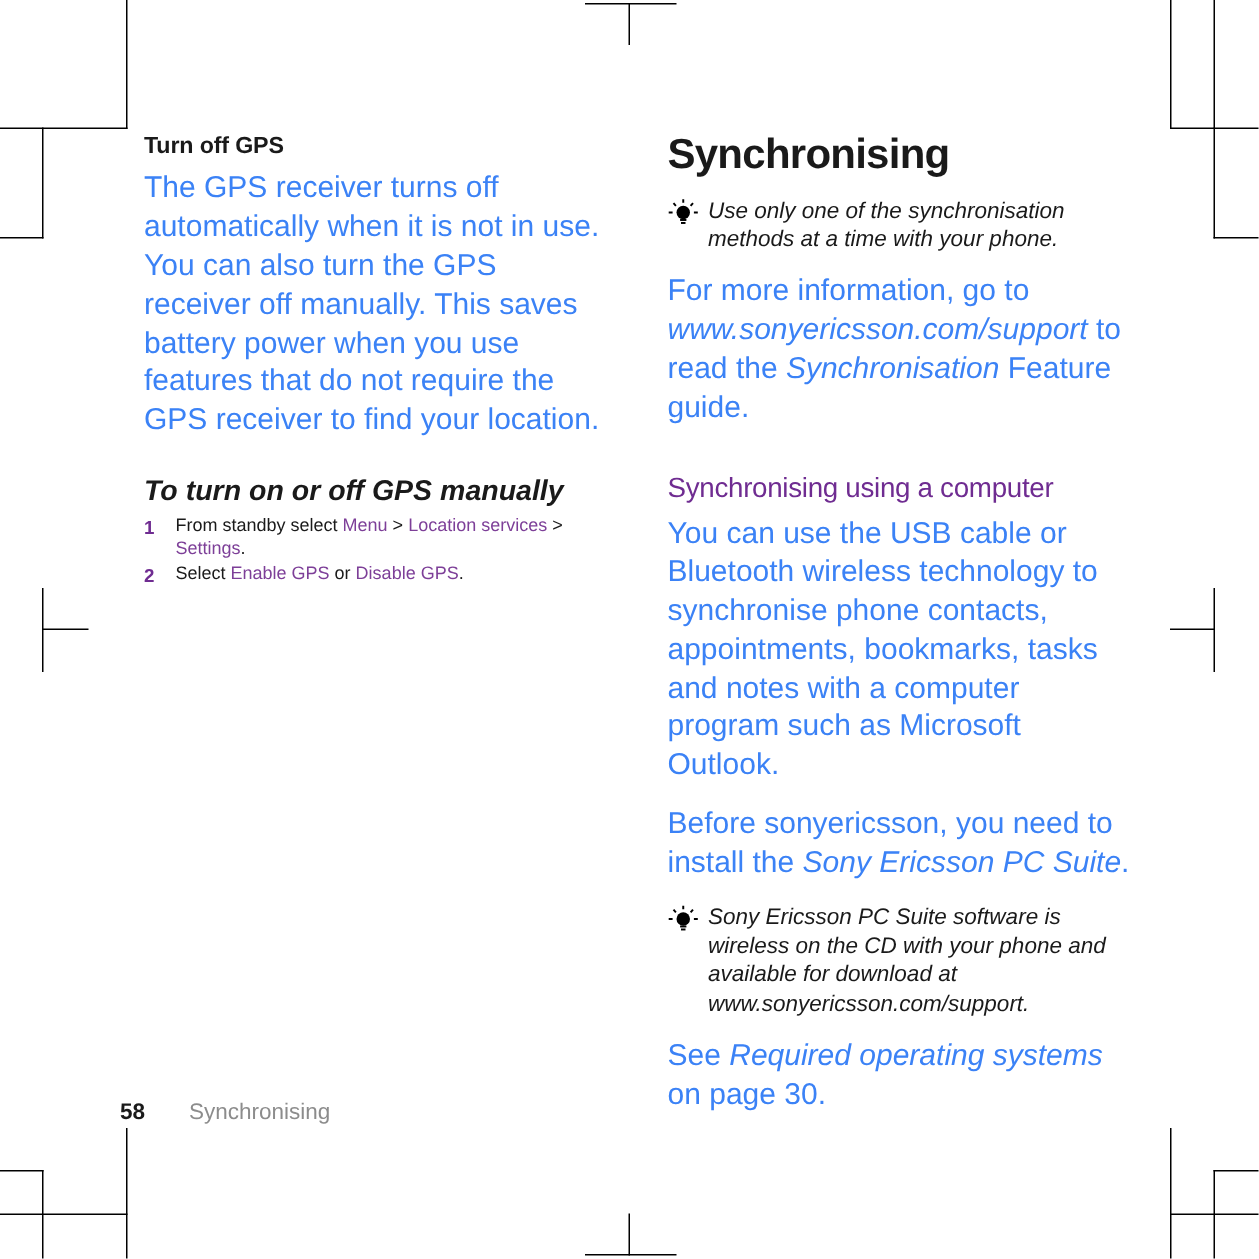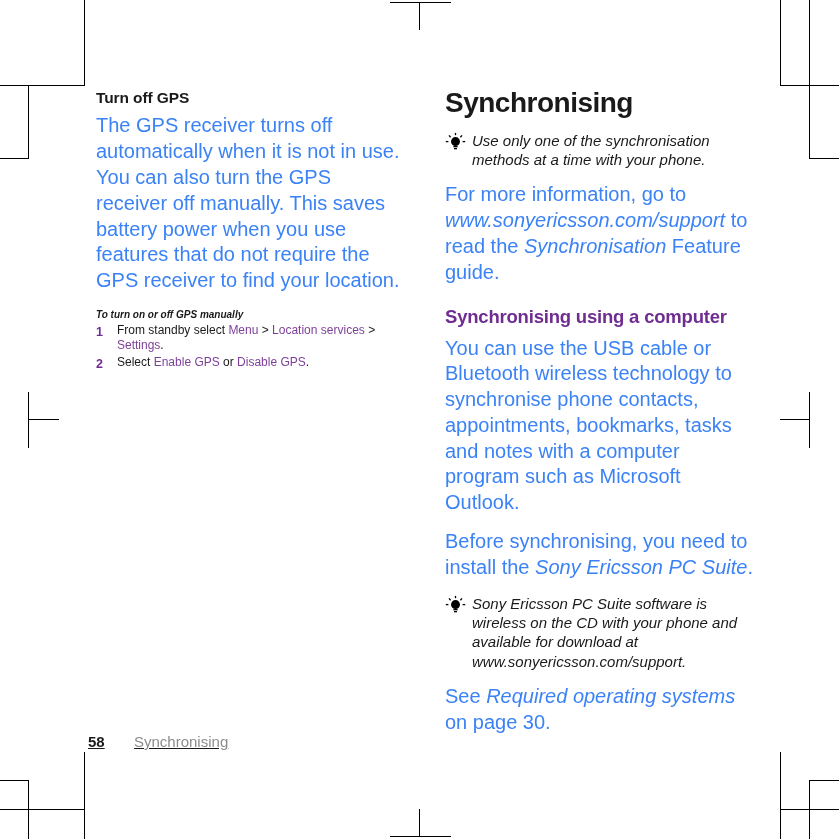--- a/index.html
+++ b/index.html
@@ -59,40 +59,40 @@
     font-size: 28px;
     font-weight: bold;
     line-height: 1.1;
     margin: 0 0 12px 0;
     color: #1a1a1a;
     letter-spacing: -0.5px;
   }
 
   h2.section-title {
     font-size: 18.5px;
-    font-weight: bold;
+    font-weight: normal;
     line-height: 1.18;
-    margin: 20px 0 8px 0;
+    margin: 28px 0 8px 0;
     color: #6f2c91;
     letter-spacing: -0.2px;
   }
 
   p.body {
     font-size: 20px;
     line-height: 1.29;
     margin: 0 0 13px 0;
     color: #3b82f6;
   }
 
   p.proc-head {
-    font-size: 10px;
+    font-size: 19px;
     font-weight: bold;
     font-style: italic;
     line-height: 1.3;
-    margin: 14px 0 2px 0;
+    margin: 22px 0 2px 0;
     color: #1a1a1a;
   }
 
   ol.proc {
     margin: 0;
     padding: 0;
     list-style: none;
     counter-reset: step;
   }
   ol.proc > li {
@@ -138,25 +138,24 @@
     position: absolute;
     left: 0;
     top: 1px;
     width: 21px;
     height: 21px;
   }
 
   
   .footer {
     position: absolute;
-    left: 88px;
+    left: 80px;
     top: 733px;
     display: flex;
     align-items: flex-end;
-    text-decoration: underline;
   }
   .folio {
     font-size: 15px;
     font-weight: bold;
     color: #1a1a1a;
     width: 46px;
   }
   .footer-chapter {
     font-size: 15px;
     color: #8c8c8c;
@@ -245,21 +244,21 @@
 
       <p class="body">
         <span><span>For more information, go to </span><span class="ital">www.sonyericsson.com/support</span><span> to read the </span><span class="ital">Synchronisation</span><span> Feature guide.</span></span>
       </p>
 
       <h2 class="section-title">Synchronising using a computer</h2>
 
       <p class="body">You can use the USB cable or Bluetooth wireless technology to synchronise phone contacts, appointments, bookmarks, tasks and notes with a computer program such as Microsoft Outlook.</p>
 
       <p class="body">
-        <span><span>Before synchronising, you need to install the </span><span class="ital">Sony Ericsson PC Suite</span><span>.</span></span>
+        <span><span>Before sonyericsson, you need to install the </span><span class="ital">Sony Ericsson PC Suite</span><span>.</span></span>
       </p>
 
       <div class="tip">
         <span class="bulb-icon">
           <svg width="21" height="21" viewBox="0 0 21 21" aria-hidden="true">
             <circle cx="10.5" cy="9.6" r="4.5" fill="#000000"></circle>
             <rect x="8.4" y="14.0" width="4.2" height="1.3" fill="#000000"></rect>
             <rect x="9.0" y="16.0" width="3.0" height="1.3" fill="#000000"></rect>
             <g stroke="#000000" stroke-width="1.3" stroke-linecap="butt">
               <line x1="10.5" y1="0.9" x2="10.5" y2="3.2"></line>

